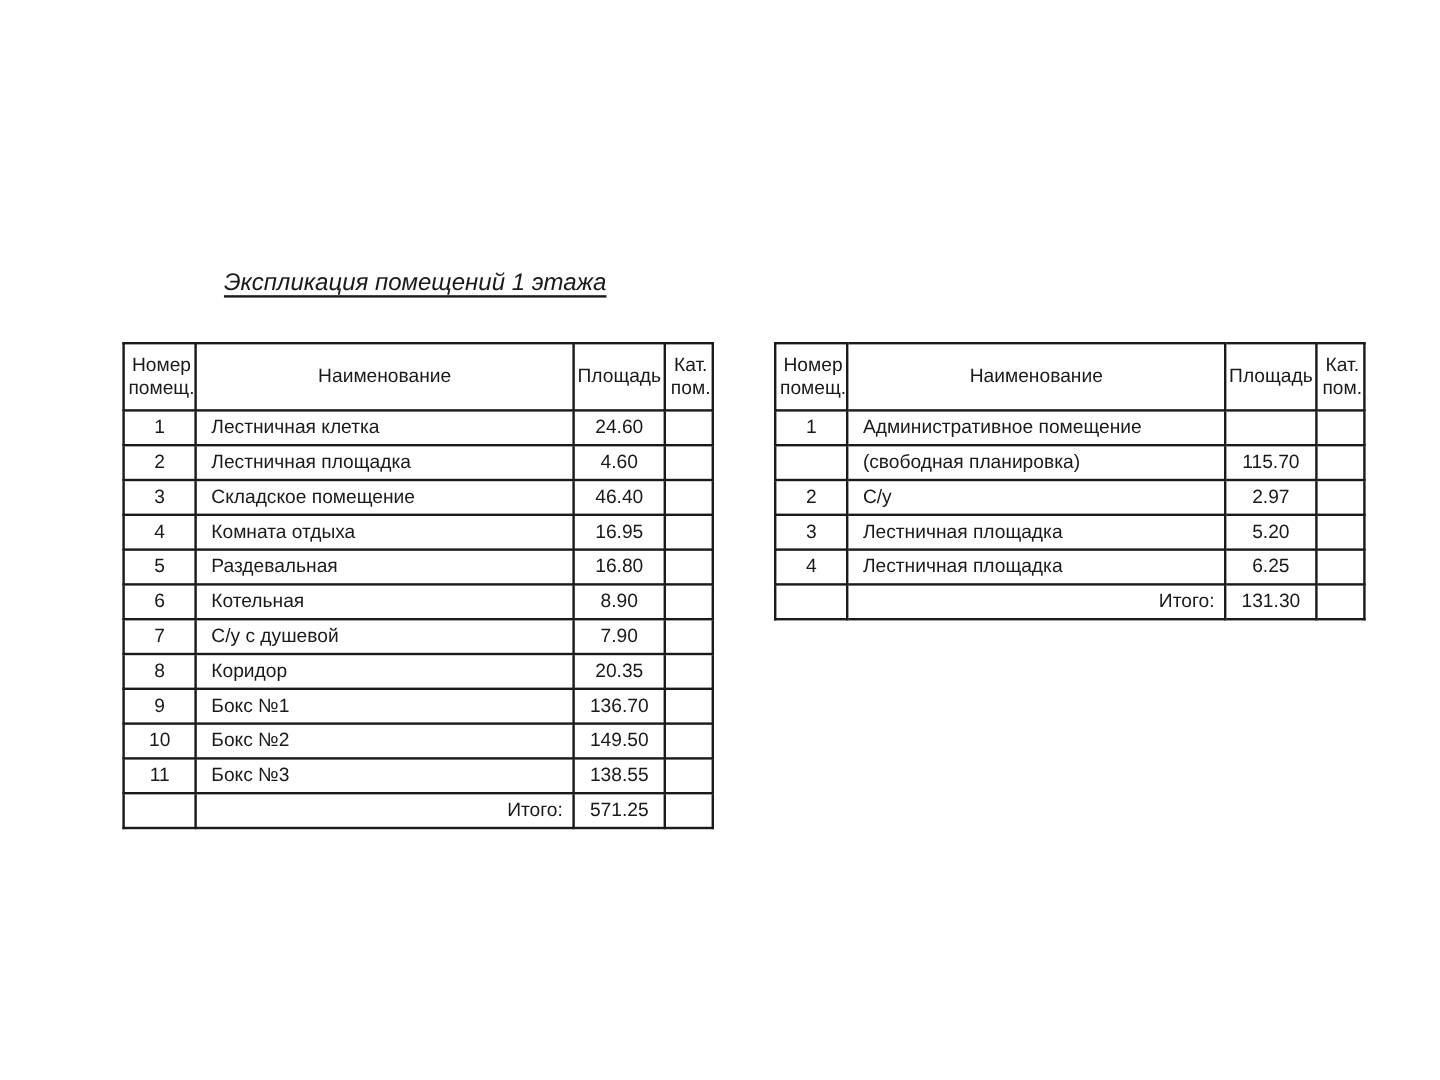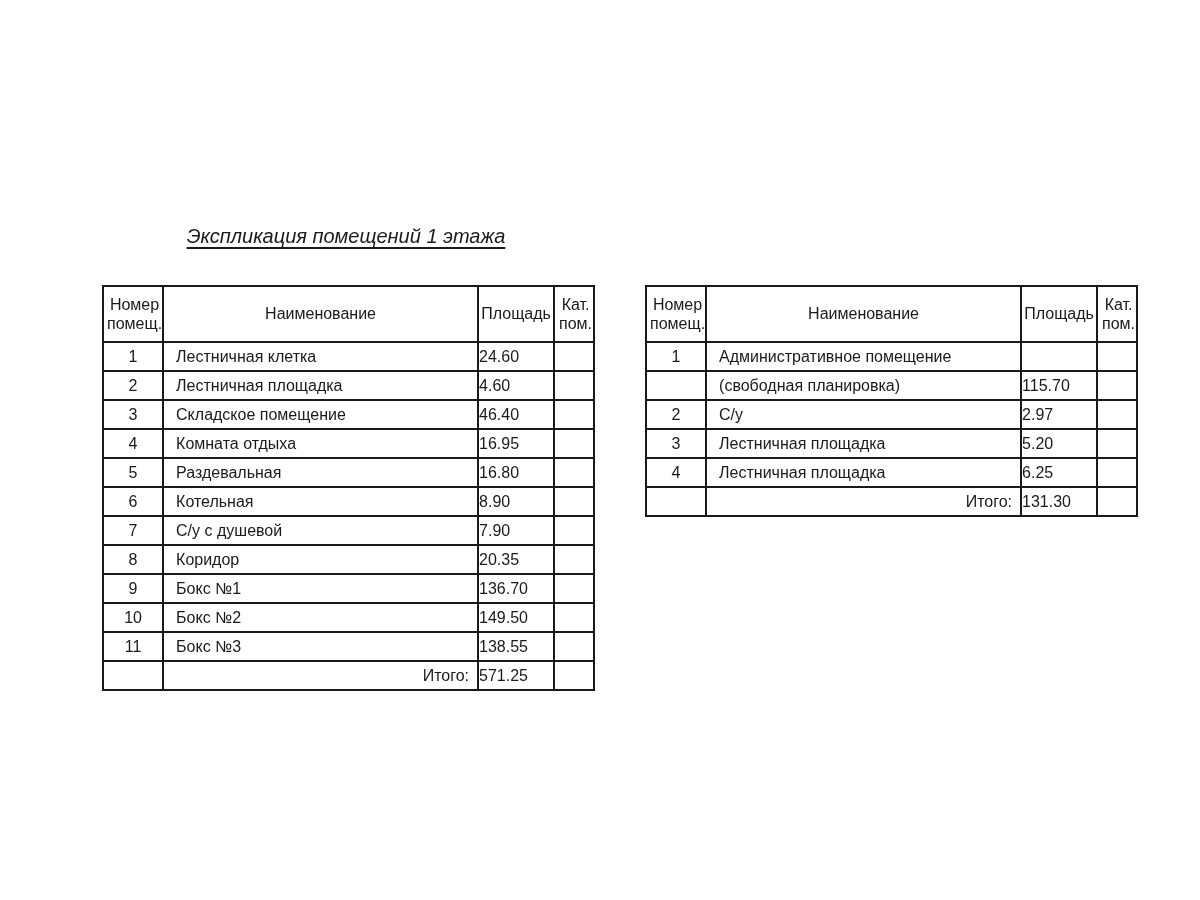--- a/index.html
+++ b/index.html
@@ -48,21 +48,21 @@
   col.w-num  { width: 57px;  }
   col.w-name { width: 315px; }
   col.w-area { width: 76px;  }
   col.w-cat  { width: 40px;  }
   .h-num  { text-align: center; padding-left: 3px !important; white-space: normal !important; }
   .h-name { text-align: center; }
   .h-area { text-align: center; }
   .h-cat  { text-align: center; padding-left: 3px !important; white-space: normal !important; }
   .c-num  { text-align: center; }
   .c-name { text-align: left; padding-left: 12px !important; }
-  .c-area { }
+  .c-area { text-align: center; }
   .c-cat  { }
   .total-label { text-align: right; padding-right: 8px !important; }
 </style>
 </head>
 <body>
 
 <div class="sheet">
 
   <div class="table-title" style="left:102px; width:488px;">Экспликация помещений 1 этажа</div>
 

